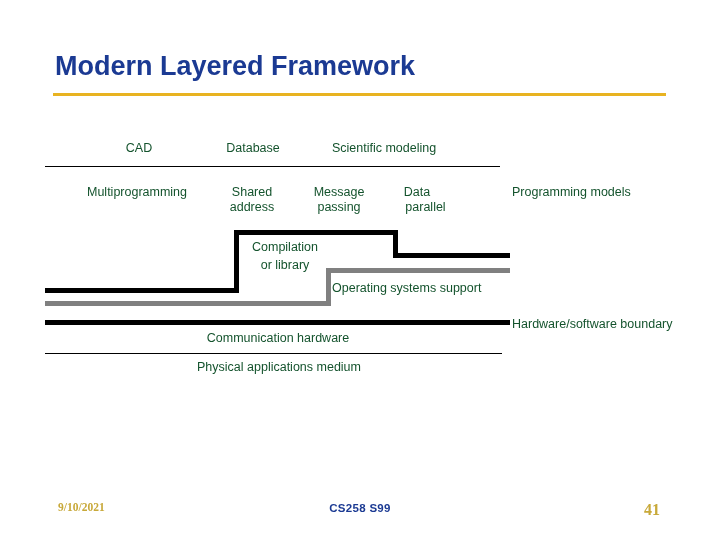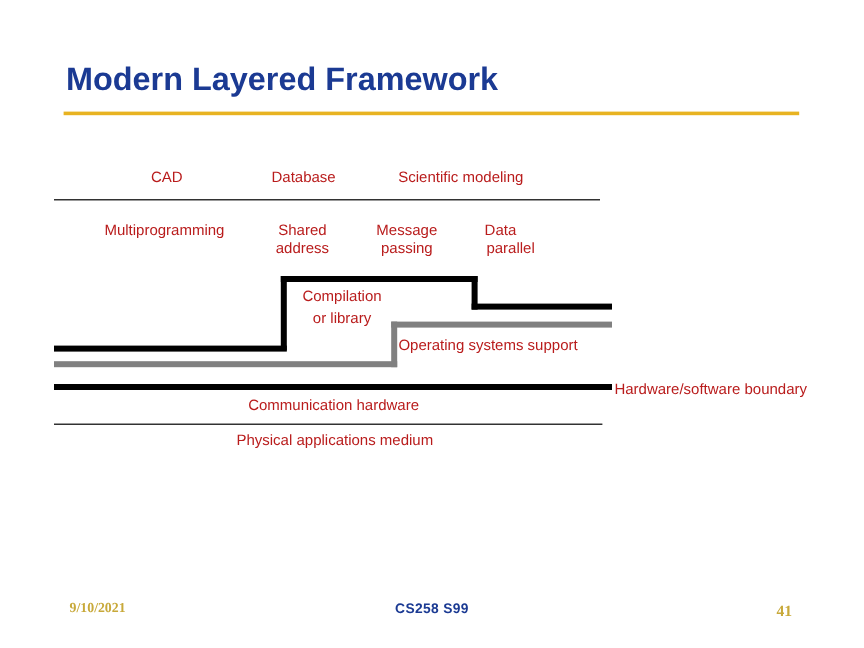--- a/index.html
+++ b/index.html
@@ -45,21 +45,21 @@
     height: 3px;
     background: #e8b321;
   }
 
   
   .dtext {
     position: absolute;
     font-family: "Liberation Sans", sans-serif;
     font-size: 12.5px;
     line-height: 15px;
-    color: #b91c1c;
+    color: #14532d;
     white-space: nowrap;
   }
   .dtext.ctr { transform: translateX(-50%); }
 
   
   .hline-thin {
     position: absolute;
     height: 1px;
     background: #000000;
   }
@@ -101,21 +101,21 @@
     font-weight: bold;
     color: #1b3a93;
     letter-spacing: 0.3px;
     white-space: nowrap;
   }
   #footer-page {
     position: absolute;
     right: 60px;
     top: 501px;
     font-family: "Liberation Serif", serif;
-    font-size: 13px;
+    font-size: 16px;
     font-weight: bold;
     color: #c8a93a;
     white-space: nowrap;
   }
 </style>
 </head>
 <body>
 
 <div id="slide">
 
@@ -135,20 +135,21 @@
 
   <div class="dtext ctr" style="left:252px; top:185px;">Shared</div>
   <div class="dtext ctr" style="left:252px; top:200px;">address</div>
 
   <div class="dtext ctr" style="left:339px; top:185px;">Message</div>
   <div class="dtext ctr" style="left:339px; top:200px;">passing</div>
 
   <div class="dtext ctr" style="left:417px; top:185px;">Data</div>
   <div class="dtext ctr" style="left:417px; top:200px;padding-left:17px;">parallel</div>
 
+  <div class="dtext" style="left:512px; top:185px;">Programming models</div>
 
   <div class="hline-black" style="left:234px; top:230px; width:164px; height:5px;"></div>
 
   <div class="vline-black" style="left:234px; top:230px; width:5px; height:62px;"></div>
 
   <div class="vline-black" style="left:393px; top:230px; width:5px; height:28px;"></div>
 
   <div class="hline-black" style="left:393px; top:253px; width:117px; height:5px;"></div>
 
   <div class="hline-black" style="left:45px; top:288px; width:194px; height:5px;"></div>

